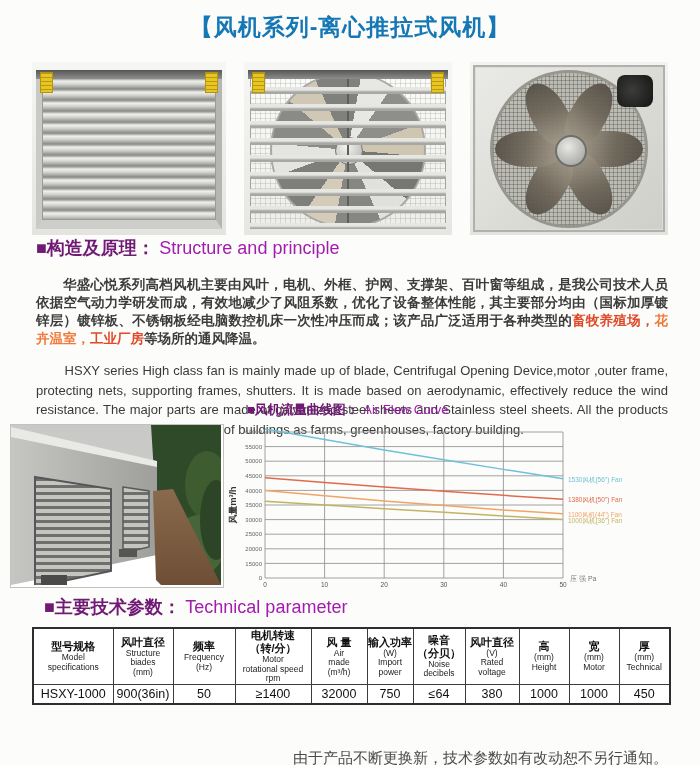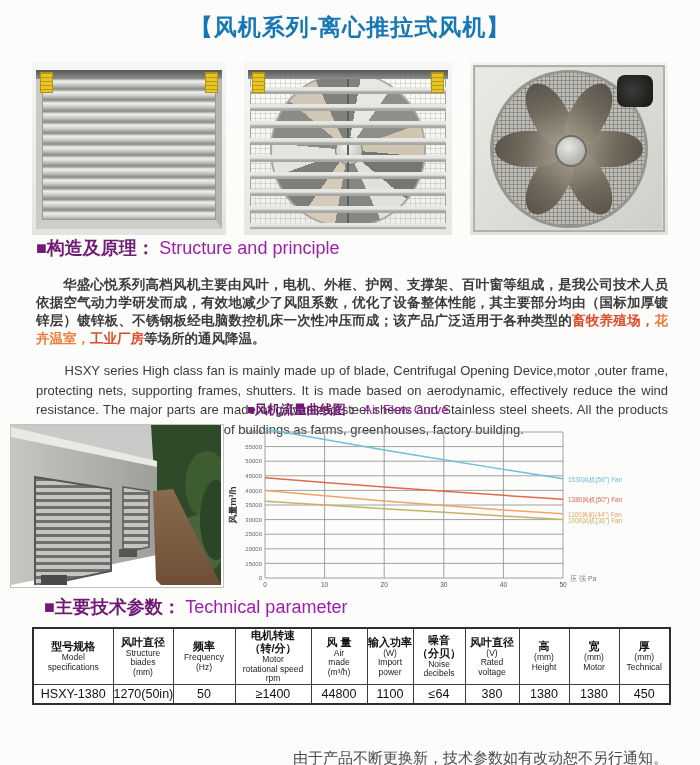--- a/index.html
+++ b/index.html
@@ -312,29 +312,29 @@
           </th>
           <th>
             <div class="hzh">厚</div>
             <div class="hen">(mm)</div>
             <div class="hen">Technical</div>
           </th>
         </tr>
       </thead>
     <tbody>
         <tr>
-          <td>HSXY-1380</td>
-          <td>1270(50in)</td>
+          <td>HSXY-1000</td>
+          <td>900(36in)</td>
           <td>50</td>
           <td>≥1400</td>
-          <td>44800</td>
-          <td>1100</td>
+          <td>32000</td>
+          <td>750</td>
           <td>≤64</td>
           <td>380</td>
-          <td>1380</td>
-          <td>1380</td>
+          <td>1000</td>
+          <td>1000</td>
           <td>450</td>
         </tr>
       </tbody>
   </table>
 </div>
 
 <div id="footnote" class="abs">由于产品不断更换新，技术参数如有改动恕不另行通知。</div>
 
 </body></html>

